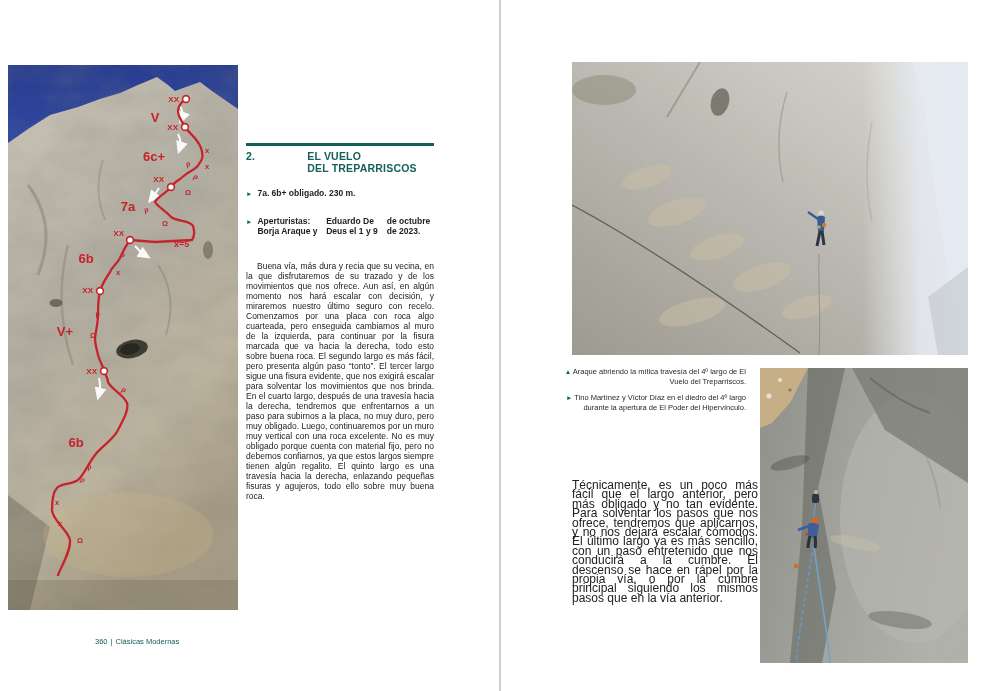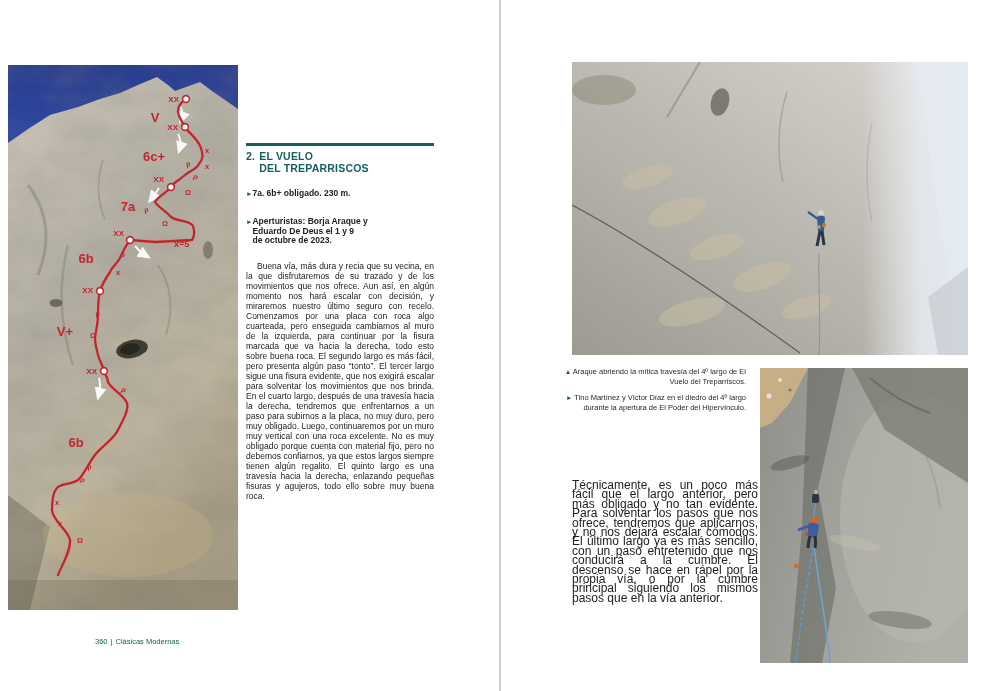--- a/index.html
+++ b/index.html
@@ -8,25 +8,25 @@
     font-family:"Liberation Sans","DejaVu Sans",sans-serif; color:#232222;
     overflow:hidden;
   }
   .abs { position:absolute; }
 
   
   #article { left:246px; top:140px; width:188px; height:490px; }
   #article .rule { position:absolute; top:3px; left:0; width:188px; height:2.5px; background:#14605a; }
   .route-title { position:absolute; top:10px; left:0; display:flex; gap:4px;
     color:#14605a; font-weight:bold; font-size:10.5px; line-height:12px; letter-spacing:.2px; }
-  .route-title .tlines { display:flex; flex-direction:column; }
-  .bullet { position:absolute; left:0; display:flex; 
+  .route-title .tlines { display:flex; flex-direction:column;margin-left:48px; }
+  .bullet { position:absolute; left:0; display:flex; gap:5px;
     font-size:8.5px; font-weight:bold; line-height:9.6px; color:#232020; }
   .bullet .marker { color:#14605a; font-size:6.5px; line-height:9.6px; }
-  .bullet .blines { display:flex; flex-direction:column; }
+  .bullet .blines { display:flex; }
   #specs { top:49px; }
   #authors { top:77px; }
   #body-left { position:absolute; top:121px; left:0; width:188px;
     font-size:8.5px; line-height:10px; text-align:justify; color:#242021; text-indent:11px; }
 
   
   #footer { left:47px; top:637px; font-size:7.5px; color:#14605a;padding-left:48px; }
   #footer .sep { margin:0 3px; }
 
   

